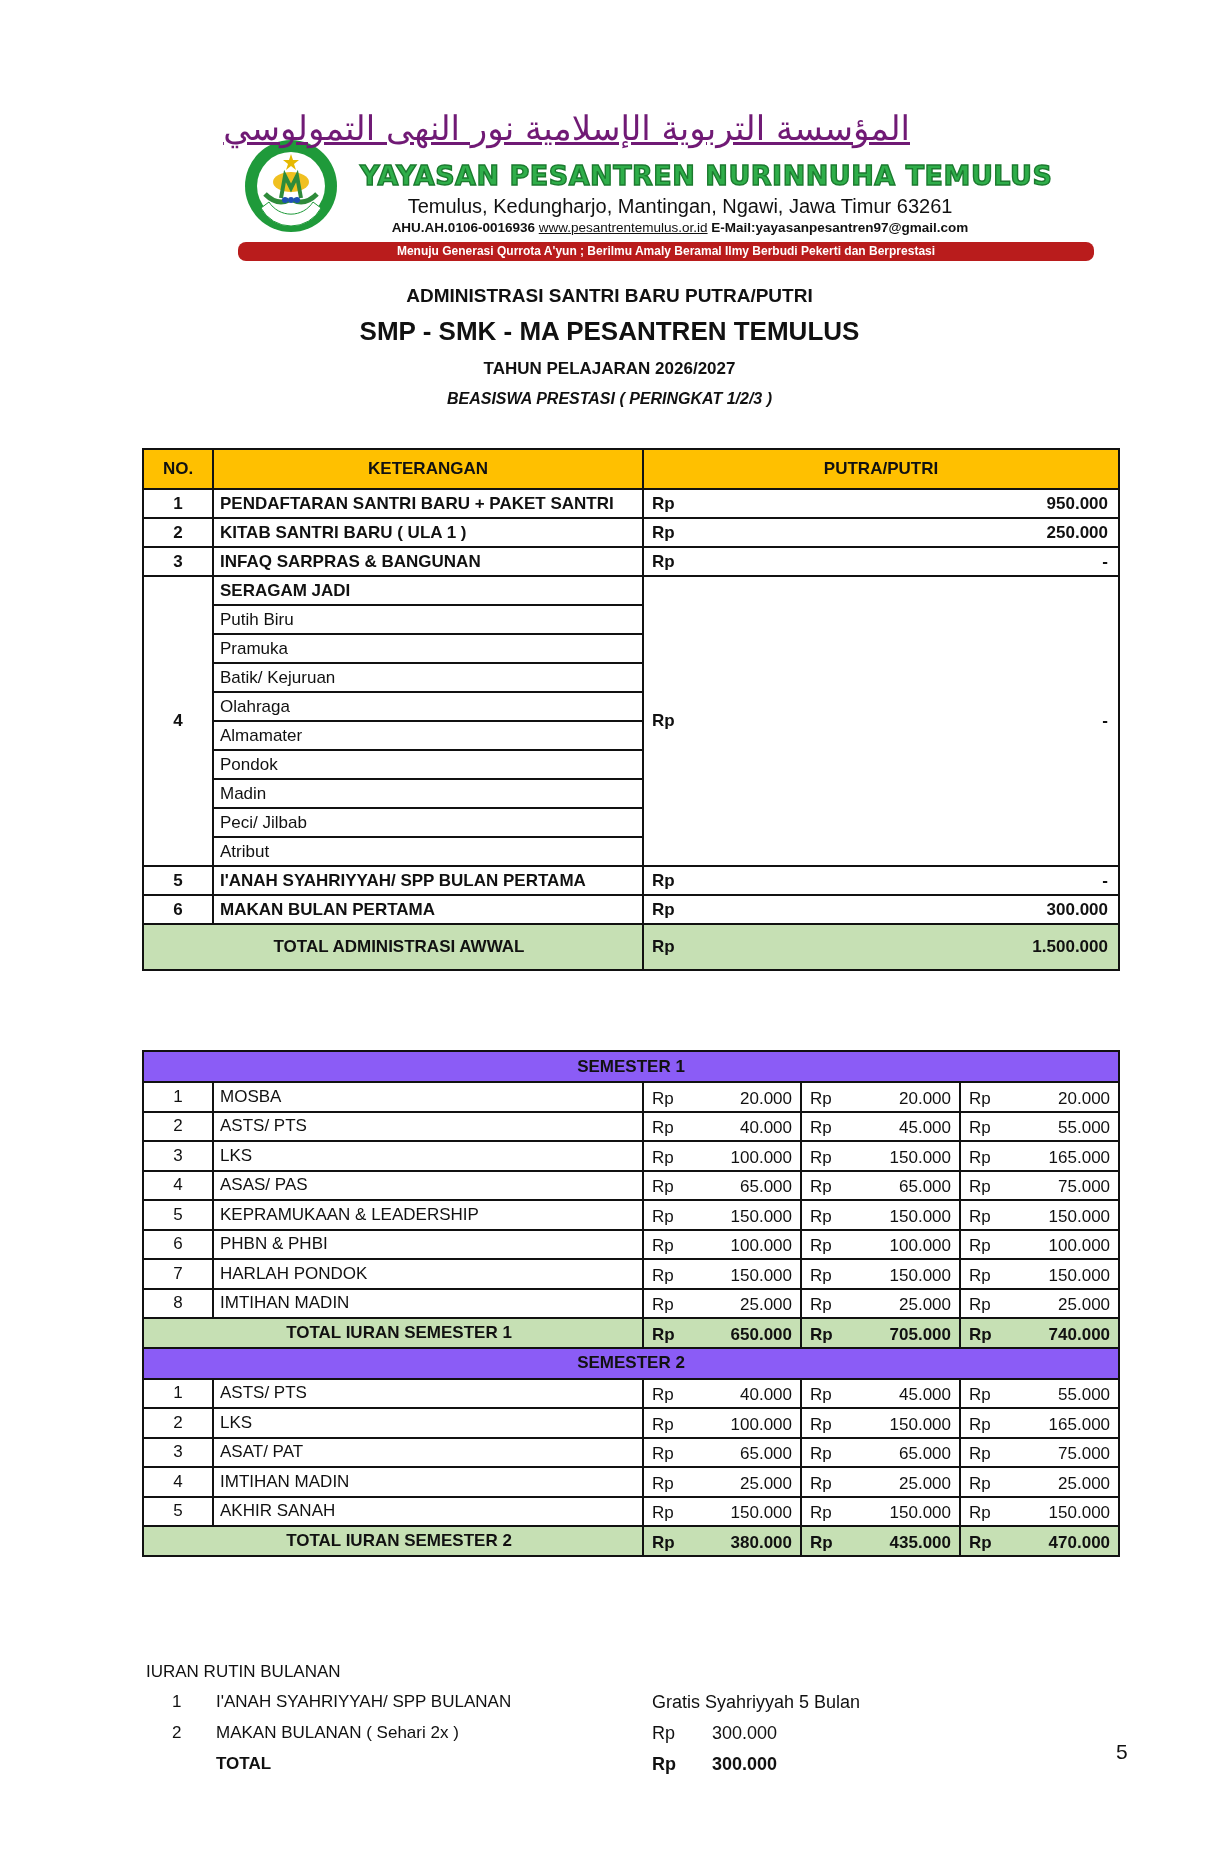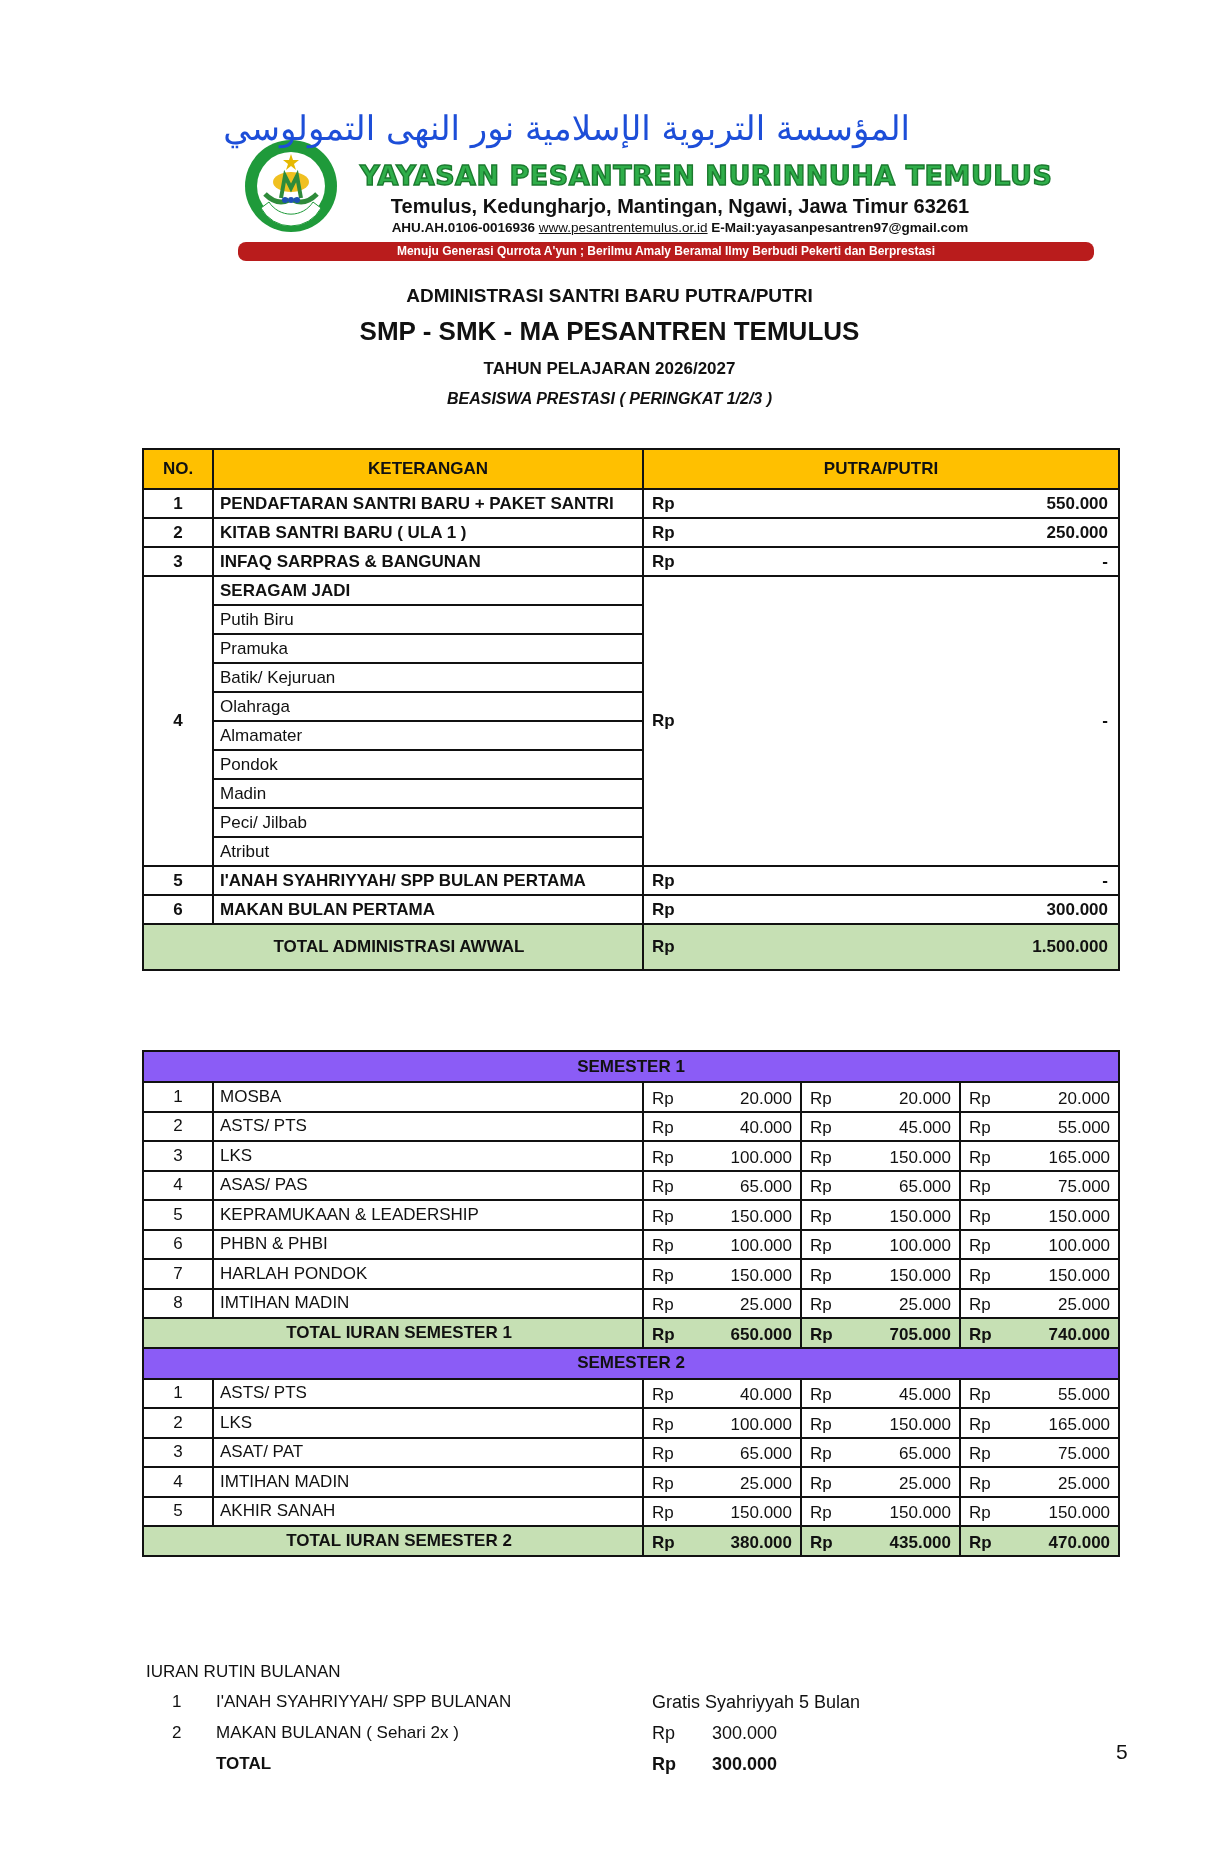--- a/index.html
+++ b/index.html
@@ -1,24 +1,24 @@
 <!DOCTYPE html>
 <html><head>
 <meta charset="utf-8">
 <style>
   html, body { margin: 0; padding: 0; background: #ffffff; }
   body { width: 1219px; height: 1871px; position: relative; font-family: "Liberation Sans", sans-serif; color: #111; overflow: hidden; }
   .abs { position: absolute; }
 
   
   #logo { left: 243px; top: 138px; width: 96px; height: 96px; }
-  #arabic { left: 440px; top: 108px; width: 470px; height: 50px; font-family: "DejaVu Serif", serif; font-size: 34px; text-align: center; color: #1d4ed8; direction: rtl; white-space: nowrap; letter-spacing: -1px; }
+  #arabic { left: 440px; top: 108px; width: 470px; height: 50px; font-family: "DejaVu Serif", serif; font-size: 34px; text-align: center; color: #701a75; direction: rtl; white-space: nowrap; letter-spacing: -1px; text-decoration: underline; }
   #org-name { left: 360px; top: 160px; width: 630px; height: 40px; font-family: "DejaVu Sans", sans-serif; font-weight: bold; font-size: 27px; color: #2fae4a; text-align: right; white-space: nowrap; letter-spacing: 0.5px;
      -webkit-text-stroke: 1.4px #1b7a2e; text-shadow: 0 0 0 #fff; }
-  #address { left: 360px; top: 195px; width: 640px; font-size: 20px; font-weight: 700; text-align: center; white-space: nowrap; }
+  #address { left: 360px; top: 195px; width: 640px; font-size: 20px; font-weight: 400; text-align: center; white-space: nowrap; }
   #contact-line { left: 360px; top: 220px; width: 640px; font-size: 13.5px; font-weight: bold; text-align: center; white-space: nowrap; }
   #contact-line .url { text-decoration: underline; font-weight: normal; }
   #motto-bar { left: 238px; top: 242px; width: 856px; height: 19px; background: #b91c1c; color: #fff; font-size: 12px; font-weight: bold; text-align: center; line-height: 19px; border-radius: 8px; }
 
   
   .title { left: 0; width: 1219px; text-align: center; font-weight: bold; }
   #t1 { top: 285px; font-size: 19px; }
   #t2 { top: 316px; font-size: 26px; }
   #t3 { top: 359px; font-size: 17px; font-weight: bold; }
   #t4 { top: 390px; font-size: 16px; font-style: italic; }
@@ -105,21 +105,21 @@
     <td>NO.</td>
     <td>KETERANGAN</td>
     <td>PUTRA/PUTRI</td>
   </tr>
   <tr>
     <td class="c b">1</td>
     <td class="b">PENDAFTARAN SANTRI BARU + PAKET SANTRI</td>
     <td class="rp-cell b">
           <div class="in">
             <span class="rp">Rp</span>
-            <span class="val">550.000</span>
+            <span class="val">950.000</span>
           </div>
         </td>
   </tr>
   <tr>
     <td class="c b">2</td>
     <td class="b">KITAB SANTRI BARU ( ULA 1 )</td>
     <td class="rp-cell b">
           <div class="in">
             <span class="rp">Rp</span>
             <span class="val">250.000</span>

